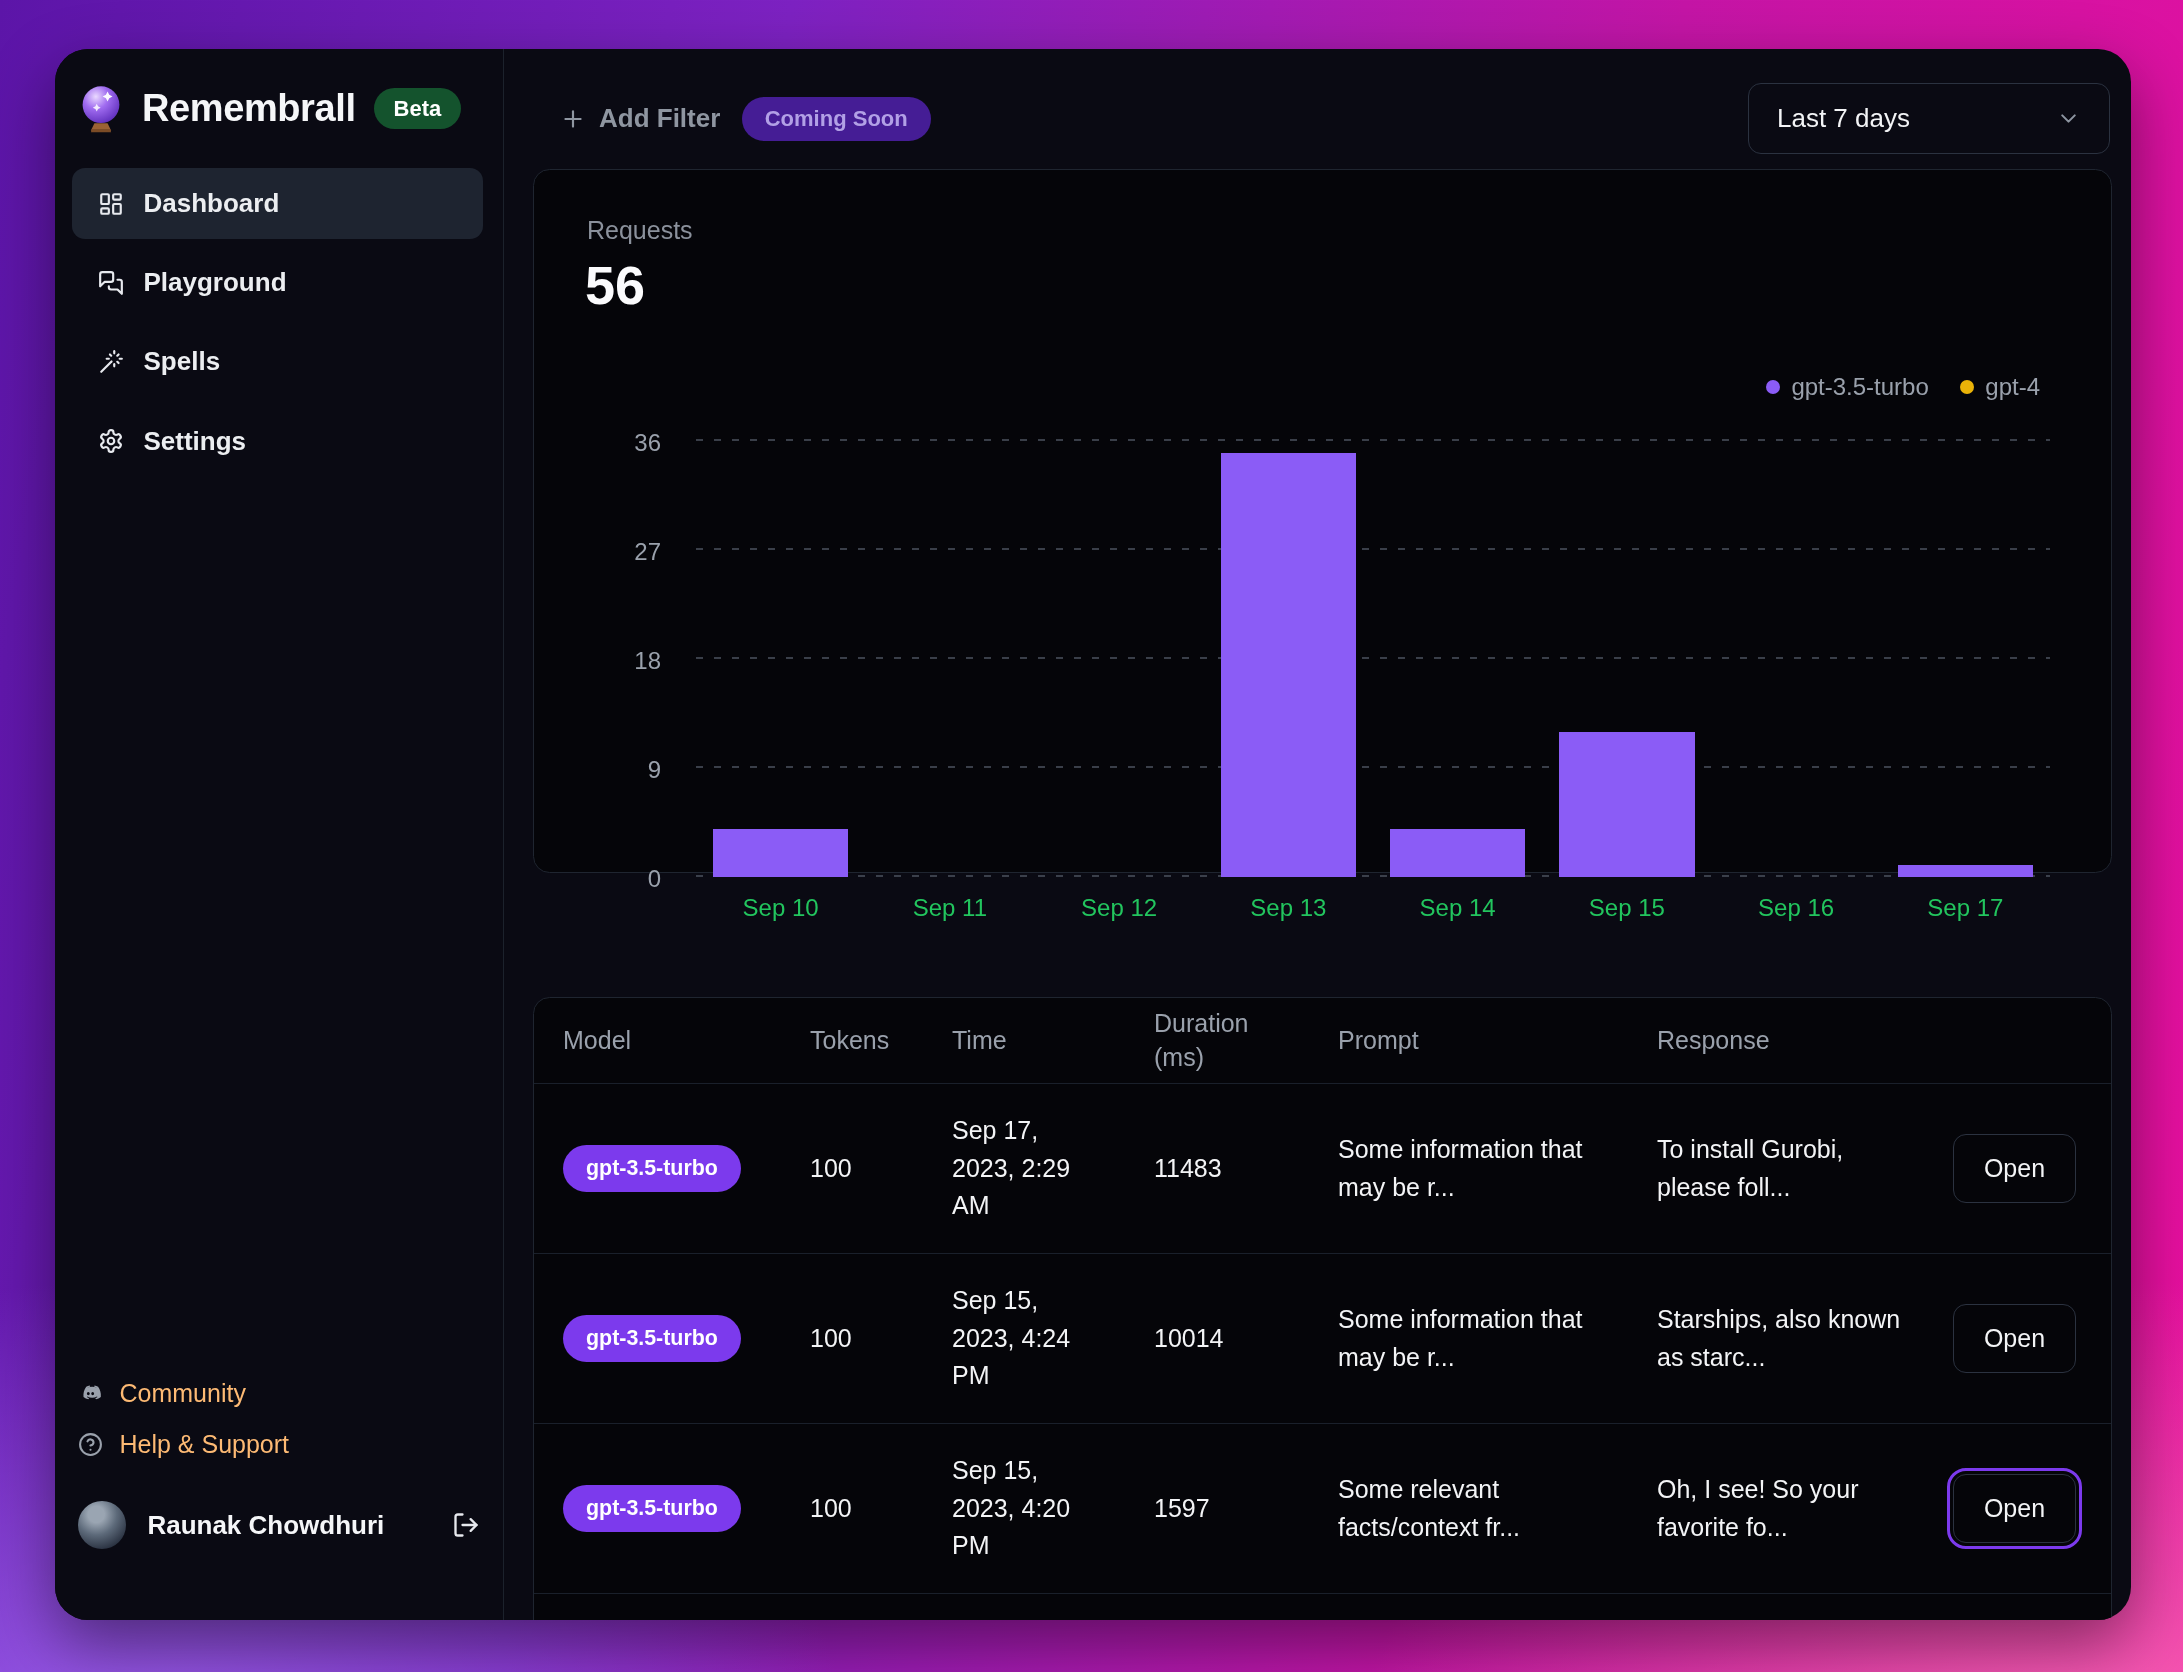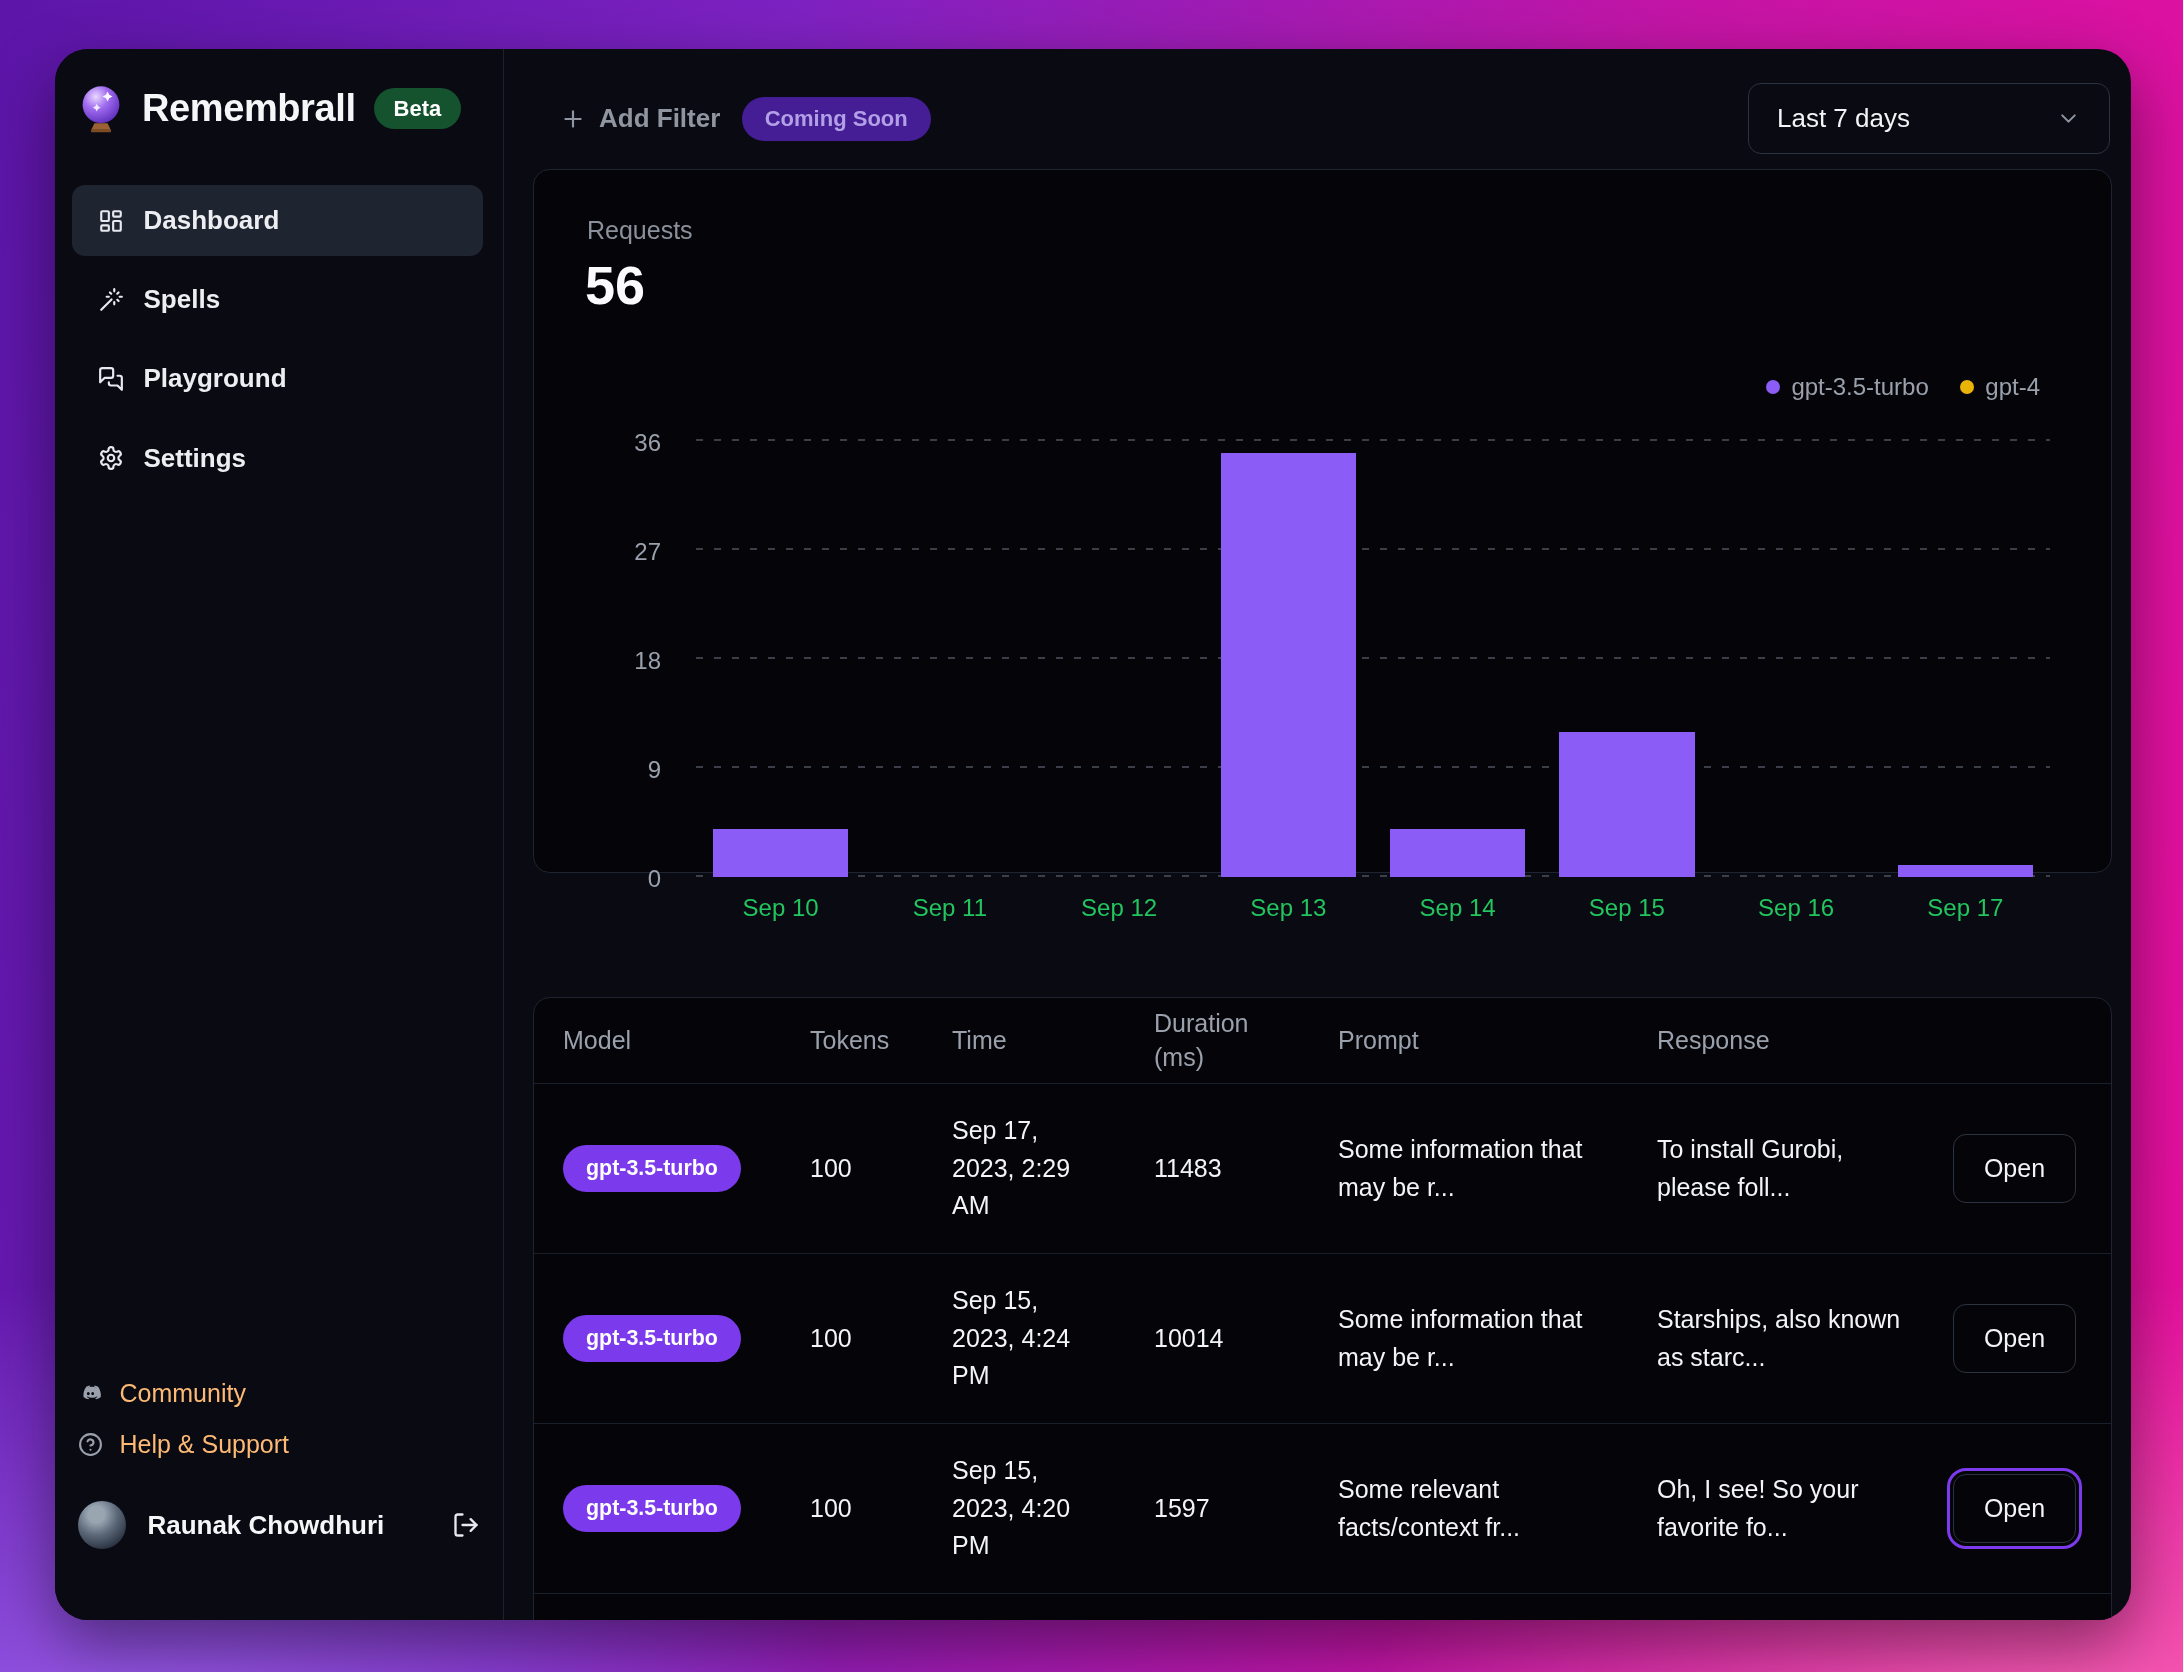--- a/index.html
+++ b/index.html
@@ -14,21 +14,21 @@
   .app{
     position:absolute;left:55px;top:49px;width:2076px;height:1571px;
     background:#0a0a13;border-radius:33px;overflow:hidden;
     box-shadow:0 25px 66px rgba(0,0,0,.45);
   }
   
   .sidebar{position:absolute;left:0;top:0;bottom:0;width:449px;border-right:0.8px solid #1c222c;background:#0a0a13;}
   .brand{position:absolute;left:23px;top:33px;height:53px;display:flex;align-items:center;gap:18px;}
   .brand-name{color:#f5f6f8;font-size:38px;font-weight:bold;letter-spacing:-0.4px;}
   .beta{background:#14532d;color:#fff;font-size:22px;font-weight:bold;padding:7.4px 20px;border-radius:822px;}
-  .nav{position:absolute;left:16.5px;right:20px;top:136px;display:flex;flex-direction:column;gap:8.2px;}
+  .nav{position:absolute;left:16.5px;right:20px;top:119px;display:flex;flex-direction:column;gap:8.2px;}
   .nav-item{height:71px;display:flex;align-items:center;gap:20px;padding:0 26px;border-radius:13px;color:#eceef1;font-size:26px;font-weight:bold;}
   .nav-item.active{background:#1e2430;}
   .nav-item .ic{width:26px;height:26px;color:#e7e9ee;flex:0 0 auto;display:flex;}
   .flink{display:flex;align-items:center;gap:16.5px;color:#fdba74;font-size:25px;height:46px;}
   .flink .ic{width:25px;height:25px;display:flex;color:#9aa1ac;}
   .flinks{position:absolute;bottom:153px;left:23px;display:flex;flex-direction:column;gap:5px;}
   .user-row{position:absolute;bottom:71px;left:23px;right:23px;display:flex;align-items:center;gap:21.4px;}
   .avatar{width:48px;height:48px;border-radius:50%;flex:0 0 auto;
     background:radial-gradient(circle at 38% 28%, #9aa5b2 0 18%, #5d6a7a 45%, #2b3342 78%, #1a2029 100%);}
   .user-name{color:#f5f6f8;font-size:26px;font-weight:bold;flex:1;}
@@ -112,40 +112,40 @@
                 <rect x="14" y="3" width="7" height="5" rx="1"></rect>
               <rect x="14" y="12" width="7" height="9" rx="1"></rect>
                 <rect x="3" y="16" width="7" height="5" rx="1"></rect>
             </svg>
           </span>
           <span>Dashboard</span>
         </div>
         <div class="nav-item">
           <span class="ic">
             <svg viewBox="0 0 24 24" fill="none" stroke="currentColor" stroke-width="2" stroke-linecap="round" stroke-linejoin="round">
+              <path d="M14 9a2 2 0 0 1-2 2H6l-4 4V4a2 2 0 0 1 2-2h8a2 2 0 0 1 2 2z"></path>
+              <path d="M18 9h2a2 2 0 0 1 2 2v11l-4-4h-6a2 2 0 0 1-2-2v-1"></path>
+            </svg>
+          </span>
+          <span>Playground</span>
+        </div>
+        <div class="nav-item">
+          <span class="ic">
+            <svg viewBox="0 0 24 24" fill="none" stroke="currentColor" stroke-width="2" stroke-linecap="round" stroke-linejoin="round">
               <path d="m3 21 9.5-9.5"></path>
                 <path d="M15 4V2"></path>
                 <path d="M15 16v-2"></path>
                 <path d="M8 9h2"></path>
                 <path d="M20 9h2"></path>
               <path d="M17.8 11.8 19 13"></path>
                 <path d="M17.8 6.2 19 5"></path>
                 <path d="M12.2 6.2 11 5"></path>
             </svg>
           </span>
           <span>Spells</span>
-        </div>
-        <div class="nav-item">
-          <span class="ic">
-            <svg viewBox="0 0 24 24" fill="none" stroke="currentColor" stroke-width="2" stroke-linecap="round" stroke-linejoin="round">
-              <path d="M14 9a2 2 0 0 1-2 2H6l-4 4V4a2 2 0 0 1 2-2h8a2 2 0 0 1 2 2z"></path>
-              <path d="M18 9h2a2 2 0 0 1 2 2v11l-4-4h-6a2 2 0 0 1-2-2v-1"></path>
-            </svg>
-          </span>
-          <span>Playground</span>
         </div>
         <div class="nav-item">
           <span class="ic">
             <svg viewBox="0 0 24 24" fill="none" stroke="currentColor" stroke-width="2" stroke-linecap="round" stroke-linejoin="round">
               <path d="M12.22 2h-.44a2 2 0 0 0-2 2v.18a2 2 0 0 1-1 1.73l-.43.25a2 2 0 0 1-2 0l-.15-.08a2 2 0 0 0-2.73.73l-.22.38a2 2 0 0 0 .73 2.73l.15.1a2 2 0 0 1 1 1.72v.51a2 2 0 0 1-1 1.74l-.15.09a2 2 0 0 0-.73 2.73l.22.38a2 2 0 0 0 2.73.73l.15-.08a2 2 0 0 1 2 0l.43.25a2 2 0 0 1 1 1.73V20a2 2 0 0 0 2 2h.44a2 2 0 0 0 2-2v-.18a2 2 0 0 1 1-1.73l.43-.25a2 2 0 0 1 2 0l.15.08a2 2 0 0 0 2.73-.73l.22-.39a2 2 0 0 0-.73-2.73l-.15-.08a2 2 0 0 1-1-1.74v-.5a2 2 0 0 1 1-1.74l.15-.09a2 2 0 0 0 .73-2.73l-.22-.38a2 2 0 0 0-2.73-.73l-.15.08a2 2 0 0 1-2 0l-.43-.25a2 2 0 0 1-1-1.73V4a2 2 0 0 0-2-2z"></path>
               <circle cx="12" cy="12" r="3"></circle>
             </svg>
           </span>
           <span>Settings</span>
         </div>

